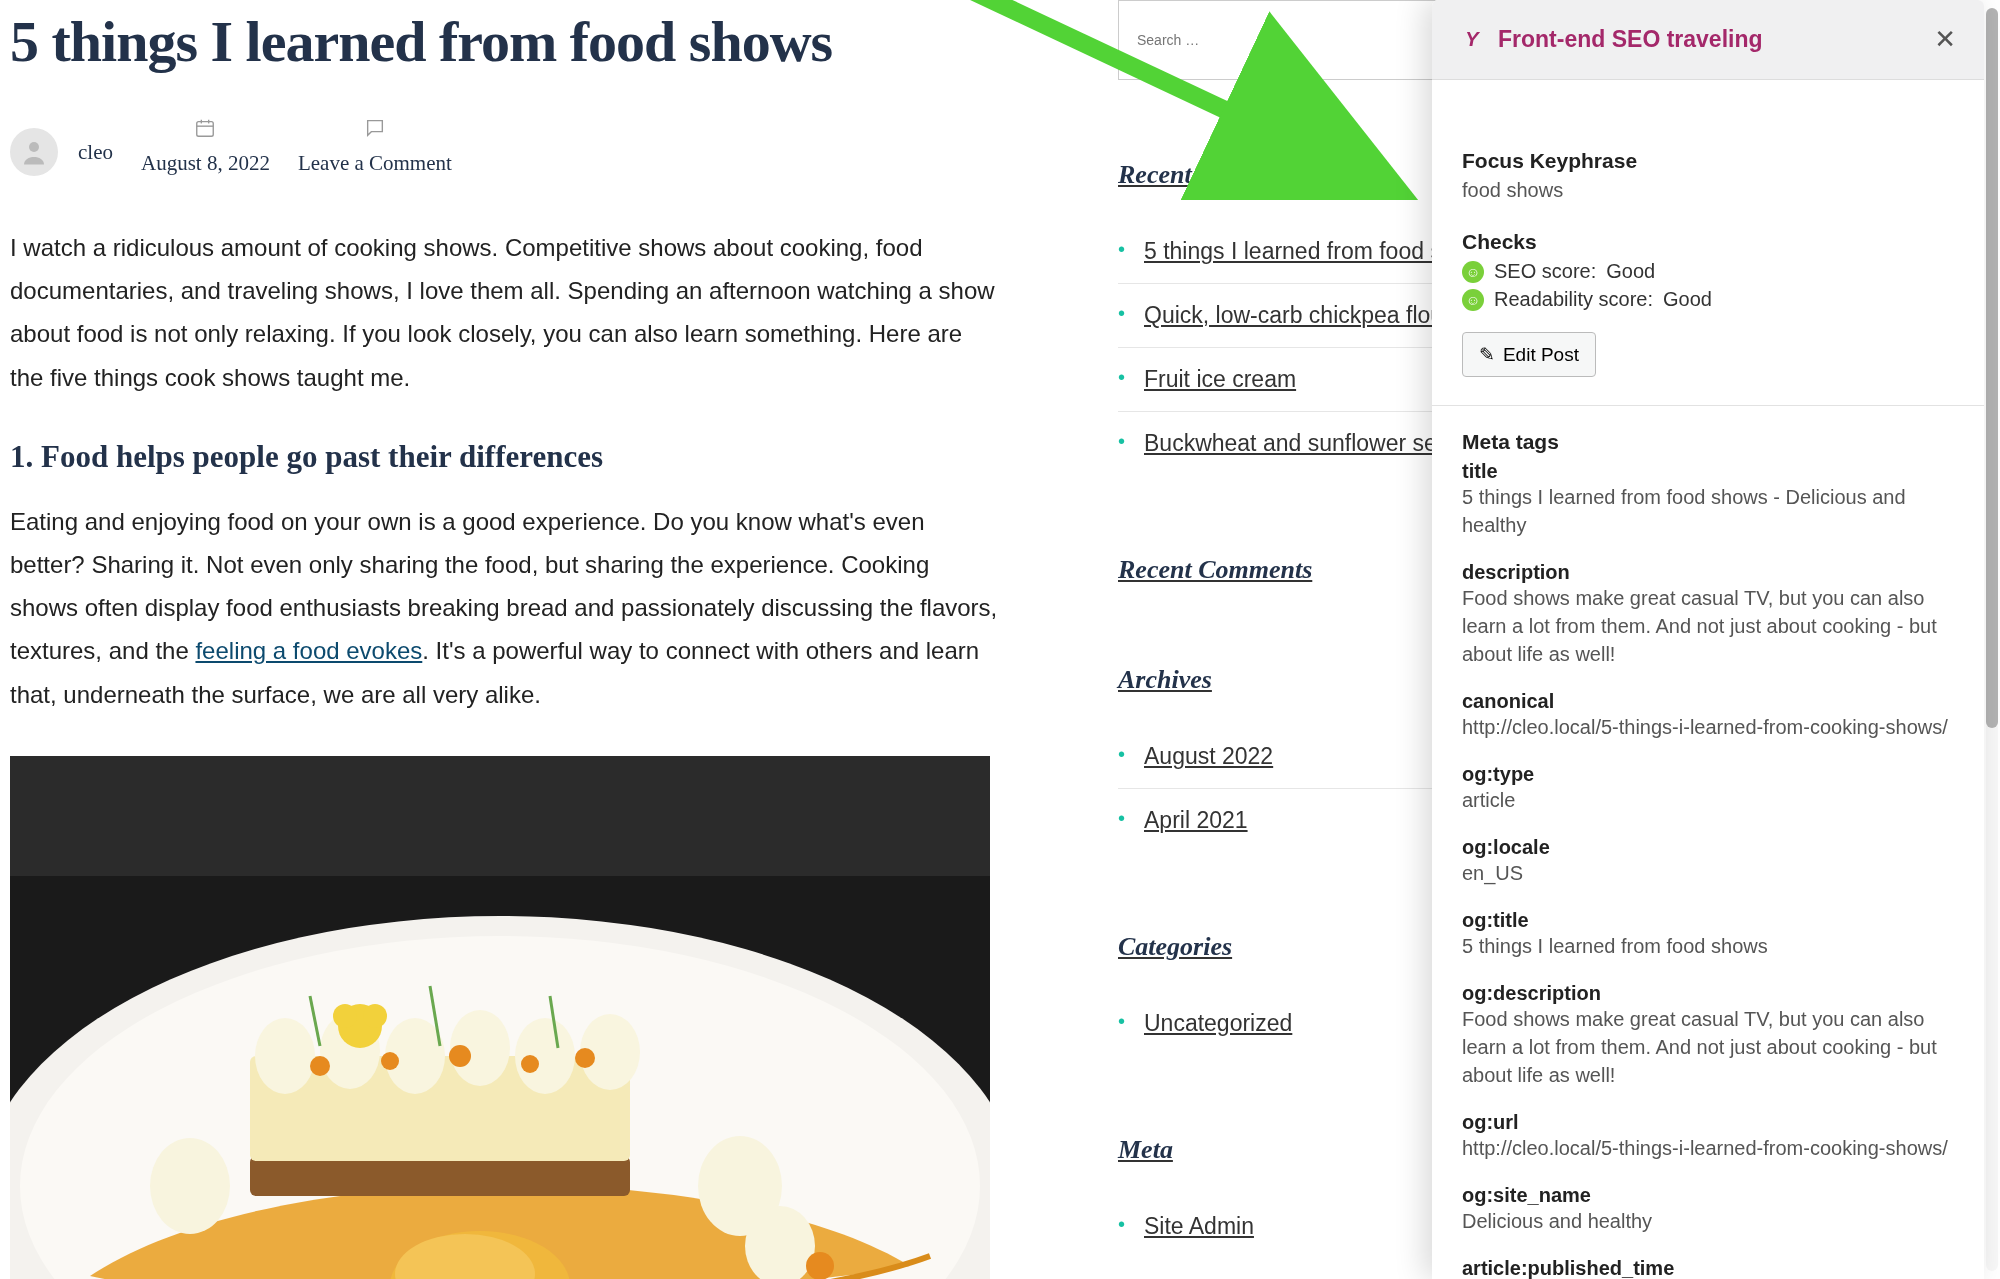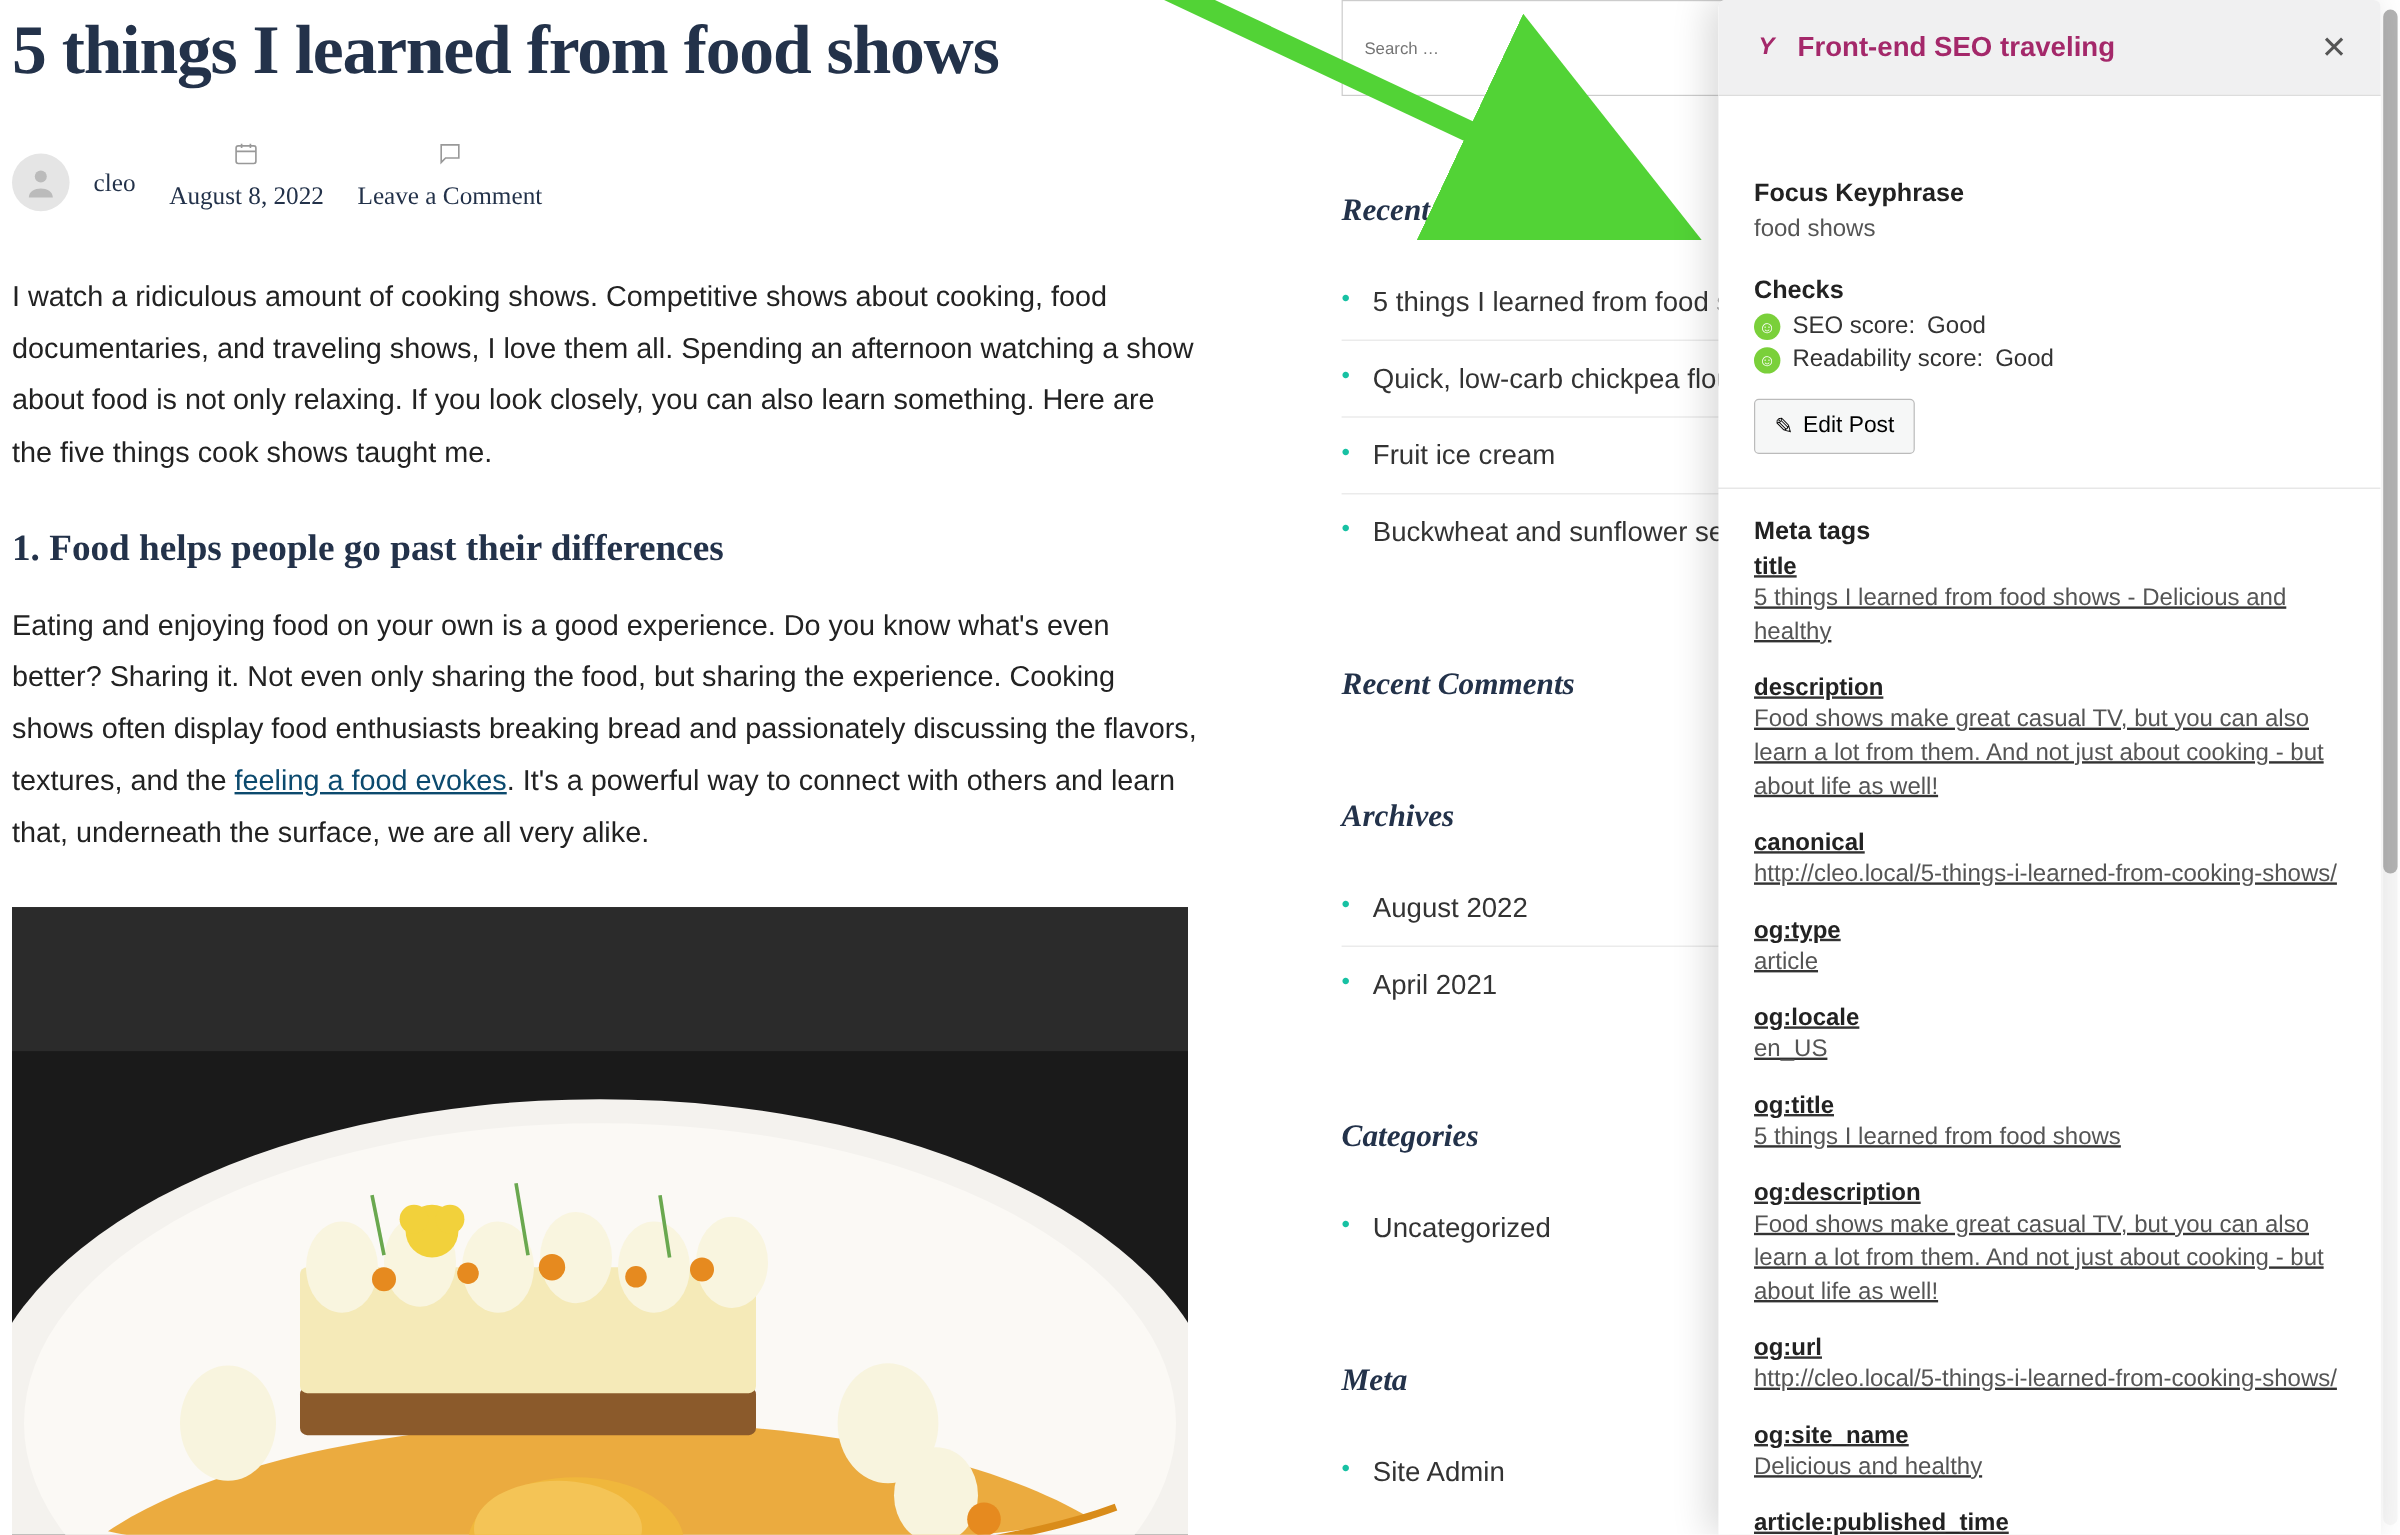--- a/index.html
+++ b/index.html
@@ -97,21 +97,21 @@
     margin-bottom: 80px;
   }
   .widget-title {
     font-family: Georgia, serif;
     font-style: italic;
     font-weight: 700;
     font-size: 26px;
     color: #23324a;
     margin-bottom: 30px;
   }
-  .widget { margin-bottom: 80px; }
+  .widget { margin-bottom: 80px; text-decoration: underline; }
   .widget ul { list-style: none; }
   .widget li {
     padding: 18px 0;
     border-bottom: 1px solid #e6e6e6;
     font-family: -apple-system, Arial, sans-serif;
     font-size: 23px;
     color: #333;
     position: relative;
     padding-left: 26px;
   }
@@ -186,21 +186,21 @@
     margin-top: 16px;
     border: 1px solid #bbb;
     background: #f6f7f7;
     padding: 10px 16px;
     border-radius: 4px;
     font-size: 19px;
     cursor: pointer;
     display:inline-flex; align-items:center; gap:8px;
   }
   .seo-divider { border: none; border-top: 1px solid #e2e2e2; margin: 26px -30px 24px -30px; }
-  .meta-tags .tag { margin-bottom: 22px; text-decoration: underline; }
+  .meta-tags .tag { margin-bottom: 22px; }
   .meta-tags .tag .k { font-weight:600; font-size:20px; color:#222; }
   .meta-tags .tag .v { font-size:20px; color:#555; line-height:1.4; word-break: break-word; }
 
   
   .scroll-track {
     position:absolute; right:2px; top:8px; width:12px; height:1263px;
     background: rgba(0,0,0,0.03); border-radius:6px;
   }
   .scroll-thumb {
     position:absolute; right:2px; top:8px; width:12px; height:720px;

